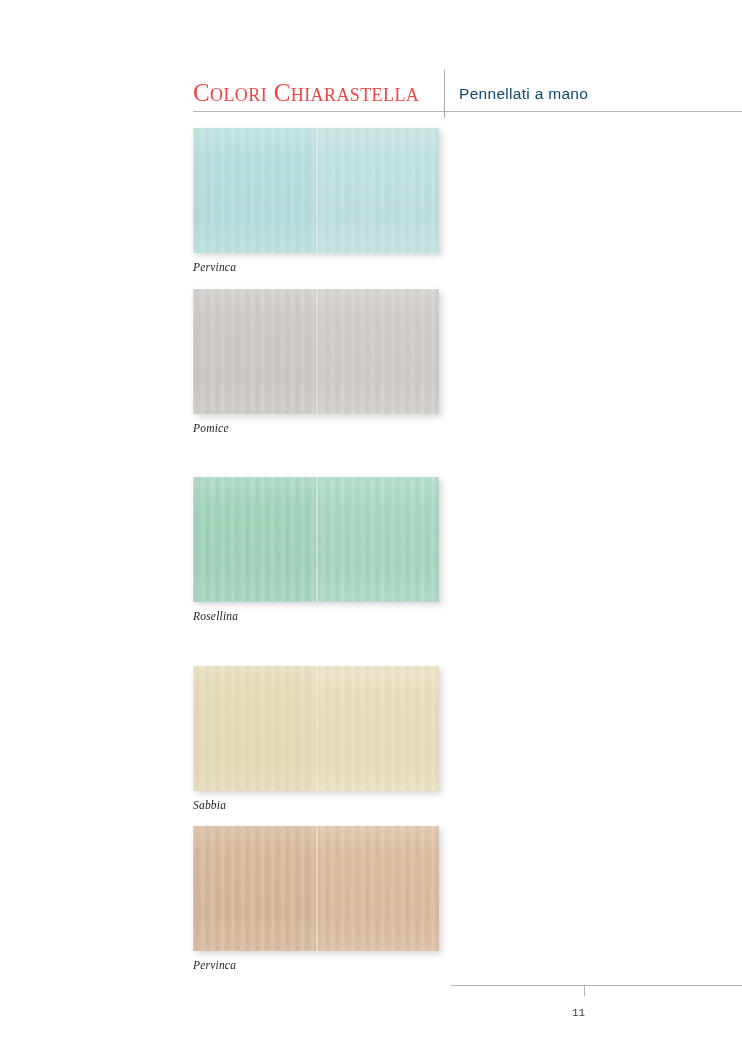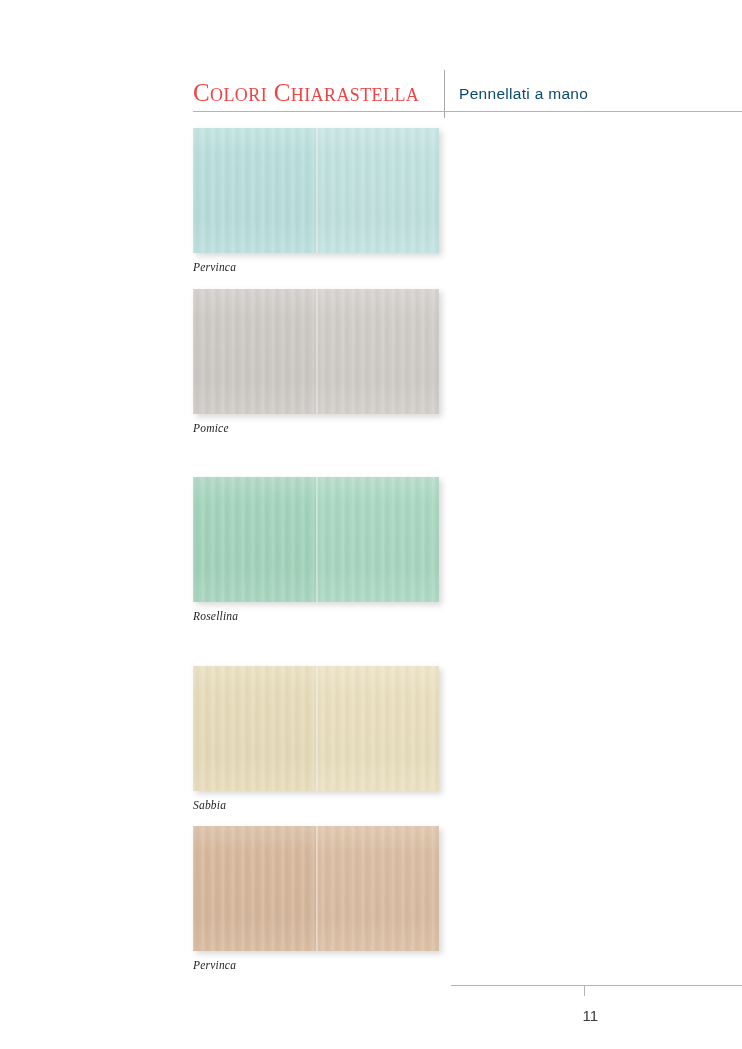--- a/index.html
+++ b/index.html
@@ -161,23 +161,23 @@
     top: 0;
     width: 1px;
     height: 11px;
     background: #b4b4b4;
   }
   .footer-page {
     position: absolute;
     left: 121px;
     top: 23px;
     width: 26px;
-    text-align: right;
-    font-family: Liberation Sans, sans-serif;
-    font-size: 15px;
+    text-align: left;
+    font-family: Liberation Mono, monospace;
+    font-size: 11px;
     color: #3a3a3a;
     line-height: 1;
   }
 </style>
 </head>
 <body style="background: rgb(255, 255, 255);">
 
 <div class="header">
   <div class="header-title">Colori Chiarastella</div>
   <div class="header-divider"></div>

